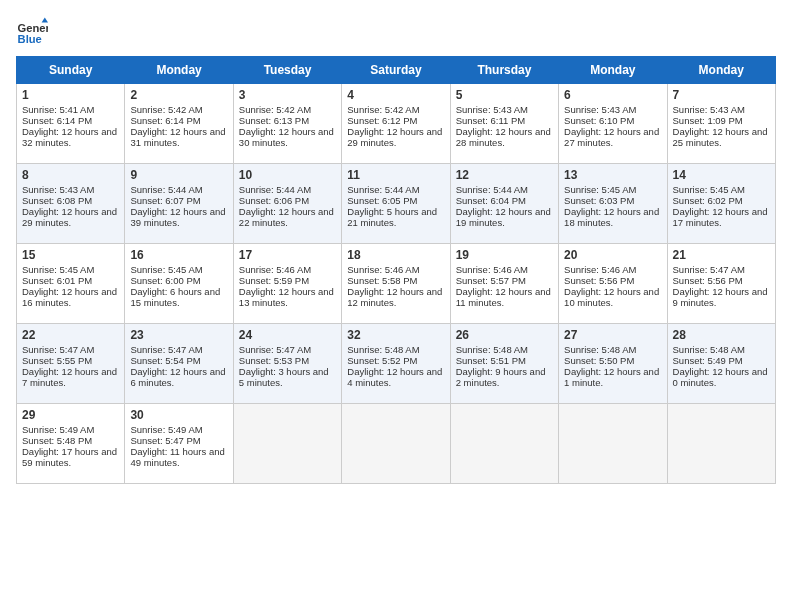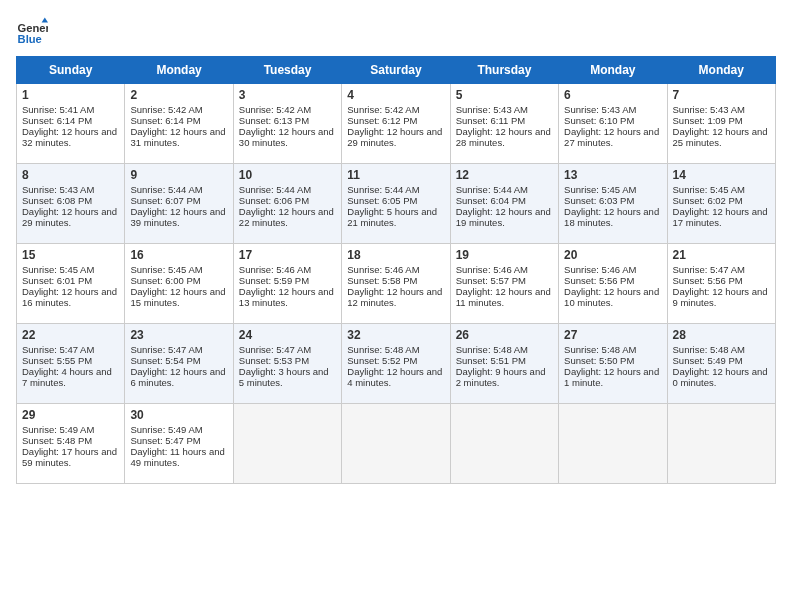--- a/index.html
+++ b/index.html
@@ -123,29 +123,29 @@
         <td><span class="day-num">8</span><span>Sunrise: 5:43 AM</span><br><span>Sunset: 6:08 PM</span><br><span>Daylight: 12 hours and 29 minutes.</span></td>
         <td><span class="day-num">9</span><span>Sunrise: 5:44 AM</span><br><span>Sunset: 6:07 PM</span><br><span>Daylight: 12 hours and 39 minutes.</span></td>
         <td><span class="day-num">10</span><span>Sunrise: 5:44 AM</span><br><span>Sunset: 6:06 PM</span><br><span>Daylight: 12 hours and 22 minutes.</span></td>
         <td><span class="day-num">11</span><span>Sunrise: 5:44 AM</span><br><span>Sunset: 6:05 PM</span><br><span>Daylight: 5 hours and 21 minutes.</span></td>
         <td><span class="day-num">12</span><span>Sunrise: 5:44 AM</span><br><span>Sunset: 6:04 PM</span><br><span>Daylight: 12 hours and 19 minutes.</span></td>
         <td><span class="day-num">13</span><span>Sunrise: 5:45 AM</span><br><span>Sunset: 6:03 PM</span><br><span>Daylight: 12 hours and 18 minutes.</span></td>
         <td><span class="day-num">14</span><span>Sunrise: 5:45 AM</span><br><span>Sunset: 6:02 PM</span><br><span>Daylight: 12 hours and 17 minutes.</span></td>
       </tr>
       <tr>
         <td><span class="day-num">15</span><span>Sunrise: 5:45 AM</span><br><span>Sunset: 6:01 PM</span><br><span>Daylight: 12 hours and 16 minutes.</span></td>
-        <td><span class="day-num">16</span><span>Sunrise: 5:45 AM</span><br><span>Sunset: 6:00 PM</span><br><span>Daylight: 12 hours and 15 minutes.</span></td>
+        <td><span class="day-num">16</span><span>Sunrise: 5:45 AM</span><br><span>Sunset: 6:00 PM</span><br><span>Daylight: 6 hours and 15 minutes.</span></td>
         <td><span class="day-num">17</span><span>Sunrise: 5:46 AM</span><br><span>Sunset: 5:59 PM</span><br><span>Daylight: 12 hours and 13 minutes.</span></td>
         <td><span class="day-num">18</span><span>Sunrise: 5:46 AM</span><br><span>Sunset: 5:58 PM</span><br><span>Daylight: 12 hours and 12 minutes.</span></td>
         <td><span class="day-num">19</span><span>Sunrise: 5:46 AM</span><br><span>Sunset: 5:57 PM</span><br><span>Daylight: 12 hours and 11 minutes.</span></td>
         <td><span class="day-num">20</span><span>Sunrise: 5:46 AM</span><br><span>Sunset: 5:56 PM</span><br><span>Daylight: 12 hours and 10 minutes.</span></td>
         <td><span class="day-num">21</span><span>Sunrise: 5:47 AM</span><br><span>Sunset: 5:56 PM</span><br><span>Daylight: 12 hours and 9 minutes.</span></td>
       </tr>
       <tr class="row-alt">
-        <td><span class="day-num">22</span><span>Sunrise: 5:47 AM</span><br><span>Sunset: 5:55 PM</span><br><span>Daylight: 4 hours and 7 minutes.</span></td>
+        <td><span class="day-num">22</span><span>Sunrise: 5:47 AM</span><br><span>Sunset: 5:55 PM</span><br><span>Daylight: 12 hours and 7 minutes.</span></td>
         <td><span class="day-num">23</span><span>Sunrise: 5:47 AM</span><br><span>Sunset: 5:54 PM</span><br><span>Daylight: 12 hours and 6 minutes.</span></td>
         <td><span class="day-num">24</span><span>Sunrise: 5:47 AM</span><br><span>Sunset: 5:53 PM</span><br><span>Daylight: 3 hours and 5 minutes.</span></td>
         <td><span class="day-num">32</span><span>Sunrise: 5:48 AM</span><br><span>Sunset: 5:52 PM</span><br><span>Daylight: 12 hours and 4 minutes.</span></td>
         <td><span class="day-num">26</span><span>Sunrise: 5:48 AM</span><br><span>Sunset: 5:51 PM</span><br><span>Daylight: 9 hours and 2 minutes.</span></td>
         <td><span class="day-num">27</span><span>Sunrise: 5:48 AM</span><br><span>Sunset: 5:50 PM</span><br><span>Daylight: 12 hours and 1 minute.</span></td>
         <td><span class="day-num">28</span><span>Sunrise: 5:48 AM</span><br><span>Sunset: 5:49 PM</span><br><span>Daylight: 12 hours and 0 minutes.</span></td>
       </tr>
       <tr>
         <td><span class="day-num">29</span><span>Sunrise: 5:49 AM</span><br><span>Sunset: 5:48 PM</span><br><span>Daylight: 17 hours and 59 minutes.</span></td>
         <td><span class="day-num">30</span><span>Sunrise: 5:49 AM</span><br><span>Sunset: 5:47 PM</span><br><span>Daylight: 11 hours and 49 minutes.</span></td>

